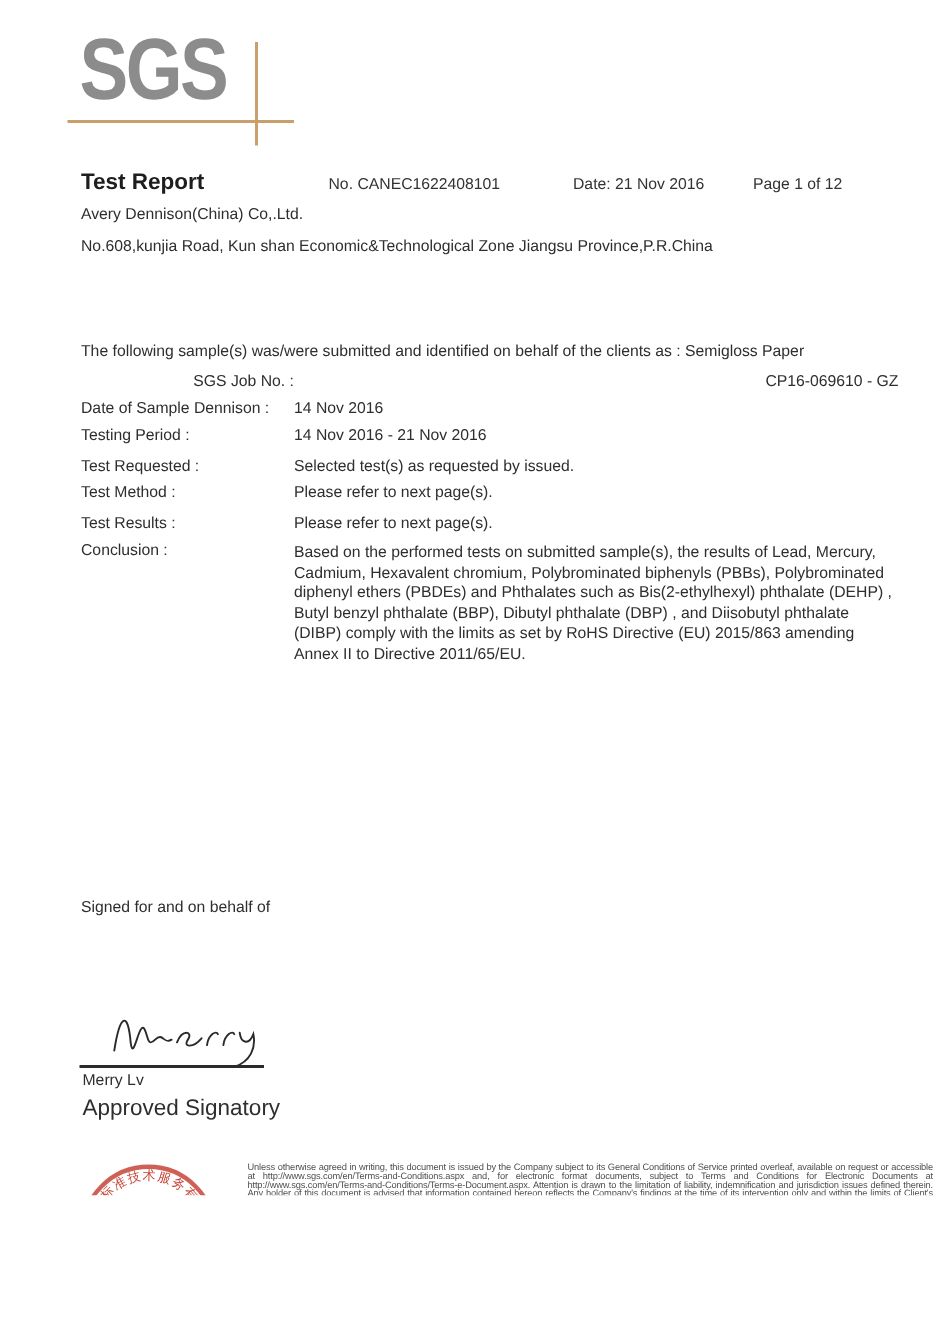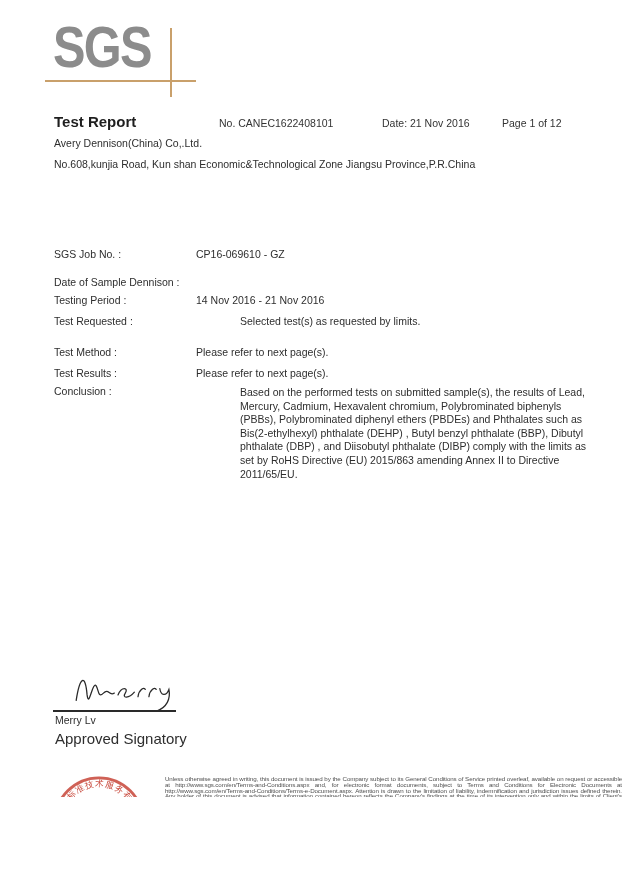--- a/index.html
+++ b/index.html
@@ -21,22 +21,22 @@
 
   
   .client{position:absolute;left:54px;top:133px;font-size:10.5px;line-height:21px;color:#2e2e2e;}
 
   
   .sample-intro{position:absolute;left:54px;top:228px;width:540px;font-size:10.5px;color:#2e2e2e;}
   .fields{position:absolute;left:54px;top:249px;width:545px;font-size:10.5px;color:#2e2e2e;}
   .field-row{display:flex;align-items:flex-start;line-height:11px;}
   .field-label{width:142px;flex:none;}
   .field-value{flex:1;}
-  .mb9{margin-bottom:17px;}.mb7{margin-bottom:7px;}.mb10{margin-bottom:10px;}.mb6{margin-bottom:20px;gap:44px;}
-  .conclusion .field-value{line-height:13.6px;width:398px;margin-left:44px;}
+  .mb9{margin-bottom:7px;text-align:right;}.mb7{margin-bottom:7px;}.mb10{margin-bottom:10px;}.mb6{margin-bottom:6px;}
+  .conclusion .field-value{line-height:13.6px;width:398px;}
 
   
   .sign-block{position:absolute;left:54px;top:598px;font-size:10.5px;line-height:15px;color:#2e2e2e;}
   .autograph{position:absolute;left:68px;top:664px;}
   .sig-line{position:absolute;left:53px;top:710px;width:123px;height:1.5px;background:#2a2a2a;}
   .sig-name{position:absolute;left:55px;top:714px;font-size:10.5px;color:#2e2e2e;}
   .sig-role{position:absolute;left:55px;top:730px;font-size:15px;color:#2e2e2e;}
 
   
   .fine-print{position:absolute;left:165px;top:776px;width:457px;text-align:justify;
@@ -73,52 +73,55 @@
   <div class="rpt-title">Test Report</div>
   <div class="rpt-no">No. CANEC1622408101</div>
   <div class="rpt-date">Date: 21 Nov 2016</div>
   <div class="rpt-page">Page 1 of 12</div>
 
   <div class="client">
     <div>Avery Dennison(China) Co,.Ltd.</div>
     <div>No.608,kunjia Road, Kun shan Economic&amp;Technological Zone Jiangsu Province,P.R.China</div>
   </div>
 
+  <div class="sample-intro">The following sample(s) was/were submitted and identified on behalf of the clients as : Semigloss Paper</div>
 
   <div class="fields">
     <div class="field-row mb9">
       <span class="field-label">SGS Job No. :</span>
       <span class="field-value">CP16-069610 - GZ</span>
     </div>
     <div class="field-row mb7">
       <span class="field-label">Date of Sample Dennison :</span>
+      <span class="field-value">14 Nov 2016</span>
     </div>
     <div class="field-row mb10">
       <span class="field-label">Testing Period :</span>
       <span class="field-value">14 Nov 2016 - 21 Nov 2016</span>
     </div>
     <div class="field-row mb6">
       <span class="field-label">Test Requested :</span>
-      <span class="field-value">Selected test(s) as requested by limits.</span>
+      <span class="field-value">Selected test(s) as requested by issued.</span>
     </div>
     <div class="field-row mb10">
       <span class="field-label">Test Method :</span>
       <span class="field-value">Please refer to next page(s).</span>
     </div>
     <div class="field-row mb7">
       <span class="field-label">Test Results :</span>
       <span class="field-value">Please refer to next page(s).</span>
     </div>
     <div class="field-row conclusion">
       <span class="field-label">Conclusion :</span>
       <span class="field-value">Based on the performed tests on submitted sample(s), the results of Lead, Mercury, Cadmium, Hexavalent chromium, Polybrominated biphenyls (PBBs), Polybrominated diphenyl ethers (PBDEs) and Phthalates such as Bis(2-ethylhexyl) phthalate (DEHP) , Butyl benzyl phthalate (BBP), Dibutyl phthalate (DBP) , and Diisobutyl phthalate (DIBP) comply with the limits as set by RoHS Directive (EU) 2015/863 amending Annex II to Directive 2011/65/EU.</span>
     </div>
   </div>
 
   <div class="sign-block">
+    <div>Signed for and on behalf of</div>
   </div>
 
   <svg class="autograph" width="120" height="50" viewBox="0 0 130 55" aria-label="Merry">
     <path d="M8 40 C12 14 18 10 20 34 C22 50 26 18 30 24 C33 29 32 38 38 32 C44 26 44 36 50 32
              M54 34 C58 24 66 26 62 32 C58 38 66 38 72 31
              M76 36 C77 28 83 25 84 28
              M88 36 C89 28 95 25 96 28
              M100 27 C101 35 107 36 110 28 C112 38 108 48 96 52" fill="none" stroke="#2a2a2a" stroke-width="1.4" stroke-linecap="round"></path>
   </svg>
   <div class="sig-line"></div>

